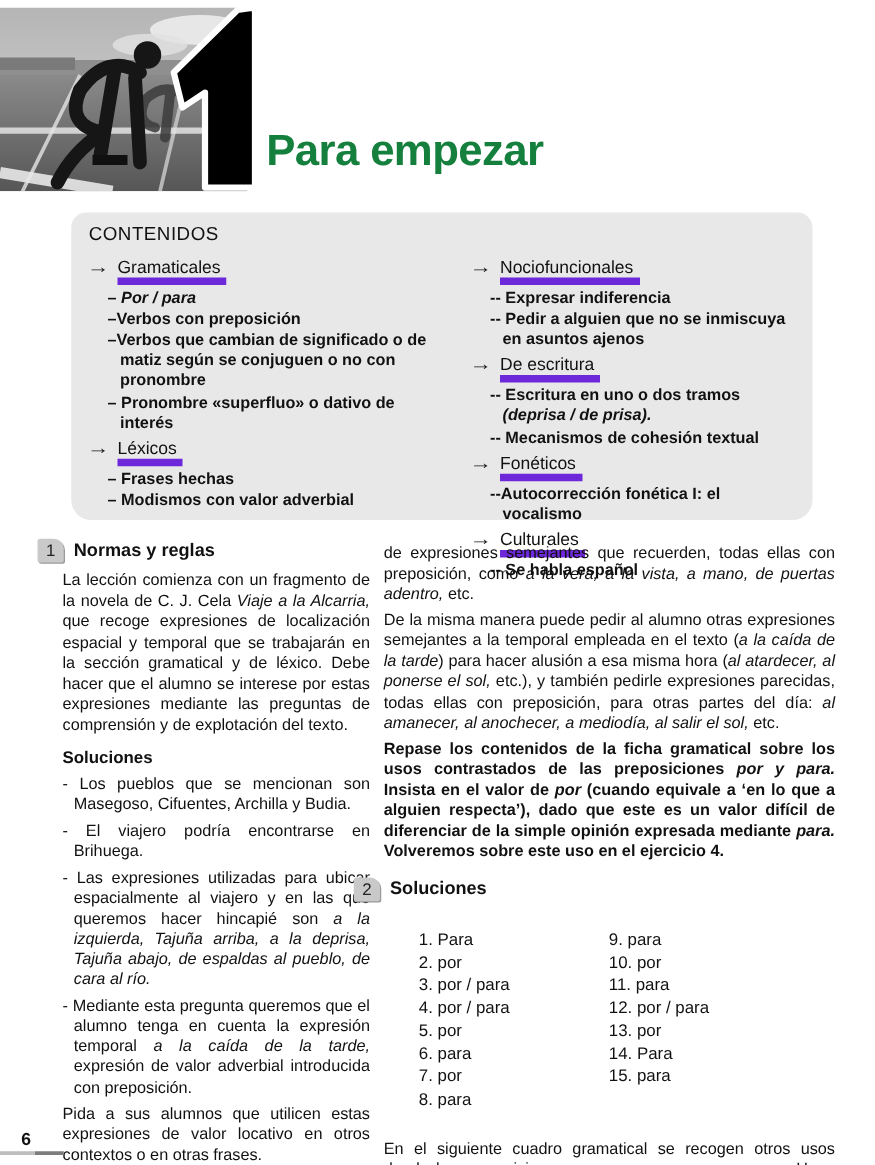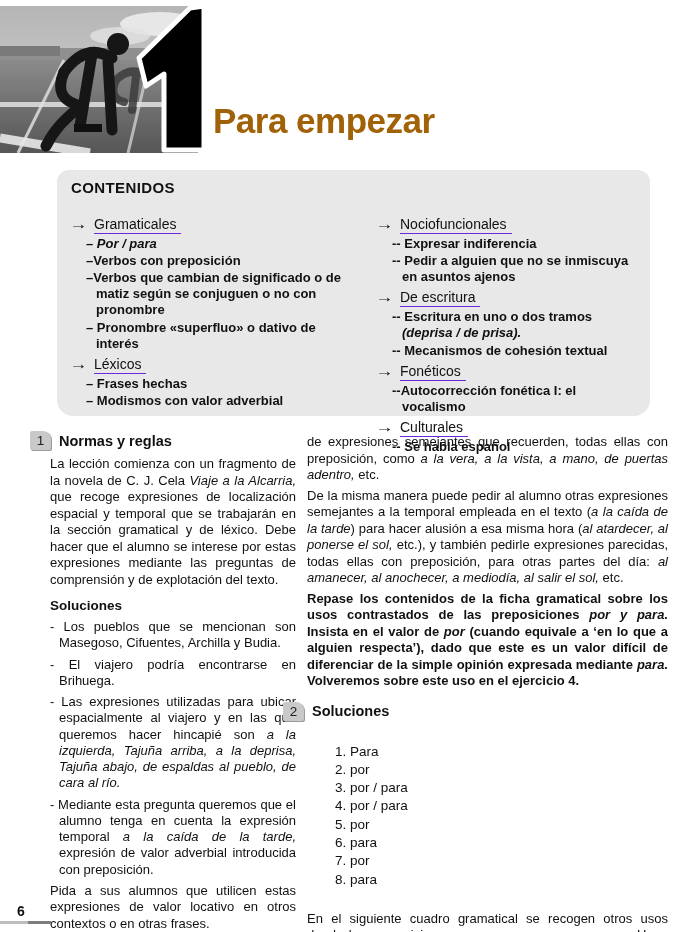--- a/index.html
+++ b/index.html
@@ -3,34 +3,34 @@
 <meta charset="utf-8">
 <style>
   html,body{margin:0;padding:0;background:#fff;}
   body{width:700px;height:932px;position:relative;overflow:hidden;
        font-family:"Liberation Sans",sans-serif;color:#111;}
 
   
   .photo{position:absolute;left:0;top:6px;width:198px;height:147px;}
   .numeral{position:absolute;left:136px;top:2px;width:76px;height:154px;}
   .page-title{position:absolute;left:213px;top:101px;font-size:35px;font-weight:bold;
-              letter-spacing:-0.5px;color:#a16207;}
+              letter-spacing:-0.5px;color:#15803d;}
 
   
   .contents-box{position:absolute;left:57px;top:170px;width:593px;height:246px;
                 background:#e8e8e8;border-radius:12px 12px 16px 16px;
                 box-sizing:border-box;padding:9px 16px 8px 14px;}
-  .contents-title{font-size:15px;font-weight:bold;letter-spacing:.4px;margin:0 0 17px 0;}
+  .contents-title{font-size:15px;font-weight:normal;letter-spacing:.4px;margin:0 0 6px 0;}
   .contents-cols{display:flex;gap:20px;}
   .ccol-left{width:286px;flex:none;}
   .ccol-right{flex:1;}
   .group{margin-bottom:4px;}
   .group-head{display:flex;gap:8px;align-items:baseline;margin:3px 0 2px 0;}
   .arrow{font-weight:bold;font-size:15px;line-height:1;transform:scaleX(1.2);}
-  .group-label{font-size:14px;border-bottom:1px solid #6d28d9;padding:0 5px 1px 0;}
+  .group-label{font-size:14px;border-bottom:6px solid #6d28d9;padding:0 5px 1px 0;}
   .group-items{list-style:none;margin:0;padding:0 0 0 15px;font-size:13px;line-height:1.24;font-weight:bold;}
   .group-items li{padding-left:10px;text-indent:-10px;margin:1px 0;}
 
   
   .col-left{position:absolute;left:30px;top:431px;width:266px;}
   .col-right{position:absolute;left:307px;top:434px;width:361px;}
   .sec-head{display:flex;align-items:center;gap:8px;margin-bottom:6px;}
   .sec-num{width:21px;height:19px;flex:none;background:#c9c9c9;color:#222;
            border-radius:2px 8px 2px 2px;box-shadow:1px 1px 0 #9a9a9a;
            text-align:center;font-size:13.5px;line-height:19px;}
@@ -208,20 +208,29 @@
     <ul class="ans-col1">
       <li>1. Para</li>
       <li>2. por</li>
       <li>3. por / para</li>
       <li>4. por / para</li>
       <li>5. por</li>
       <li>6. para</li>
       <li>7. por</li>
       <li>8. para</li>
     </ul>
+    <ul>
+      <li>9. para</li>
+      <li>10. por</li>
+      <li>11. para</li>
+      <li>12. por / para</li>
+      <li>13. por</li>
+      <li>14. Para</li>
+      <li>15. para</li>
+    </ul>
   </div>
 
   <p class="bodytext">En el siguiente cuadro gramatical se recogen otros usos donde las preposiciones <i>por y para</i> ya no se oponen. Haga especial hincapié en los valores de <i>para</i> (concesivo, comparación y valoración), que se trabajan de manera especial en el ejercicio 4.</p>
 </div>
 
 <div class="page-num">6</div>
 <div class="footer-seg1"></div>
 <div class="footer-seg2"></div>
 
 </body></html>

